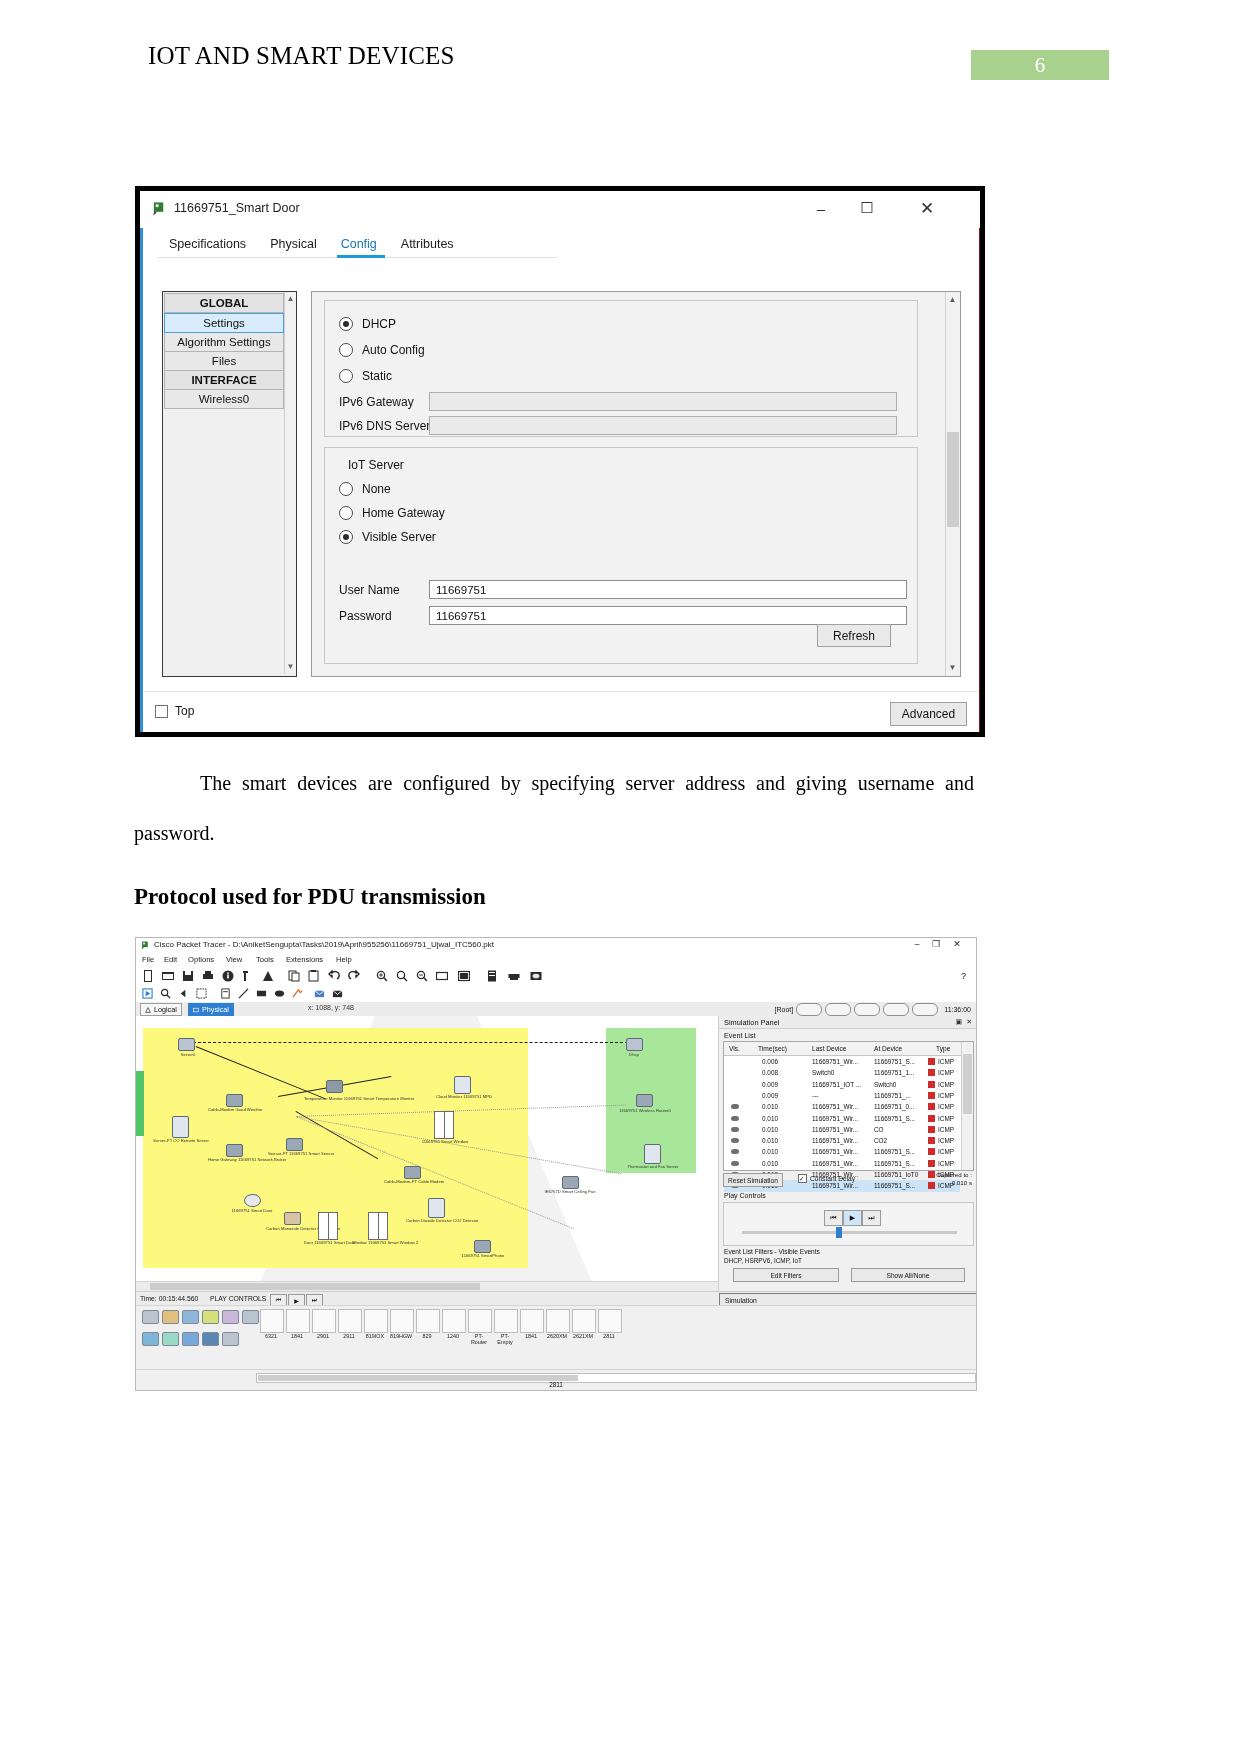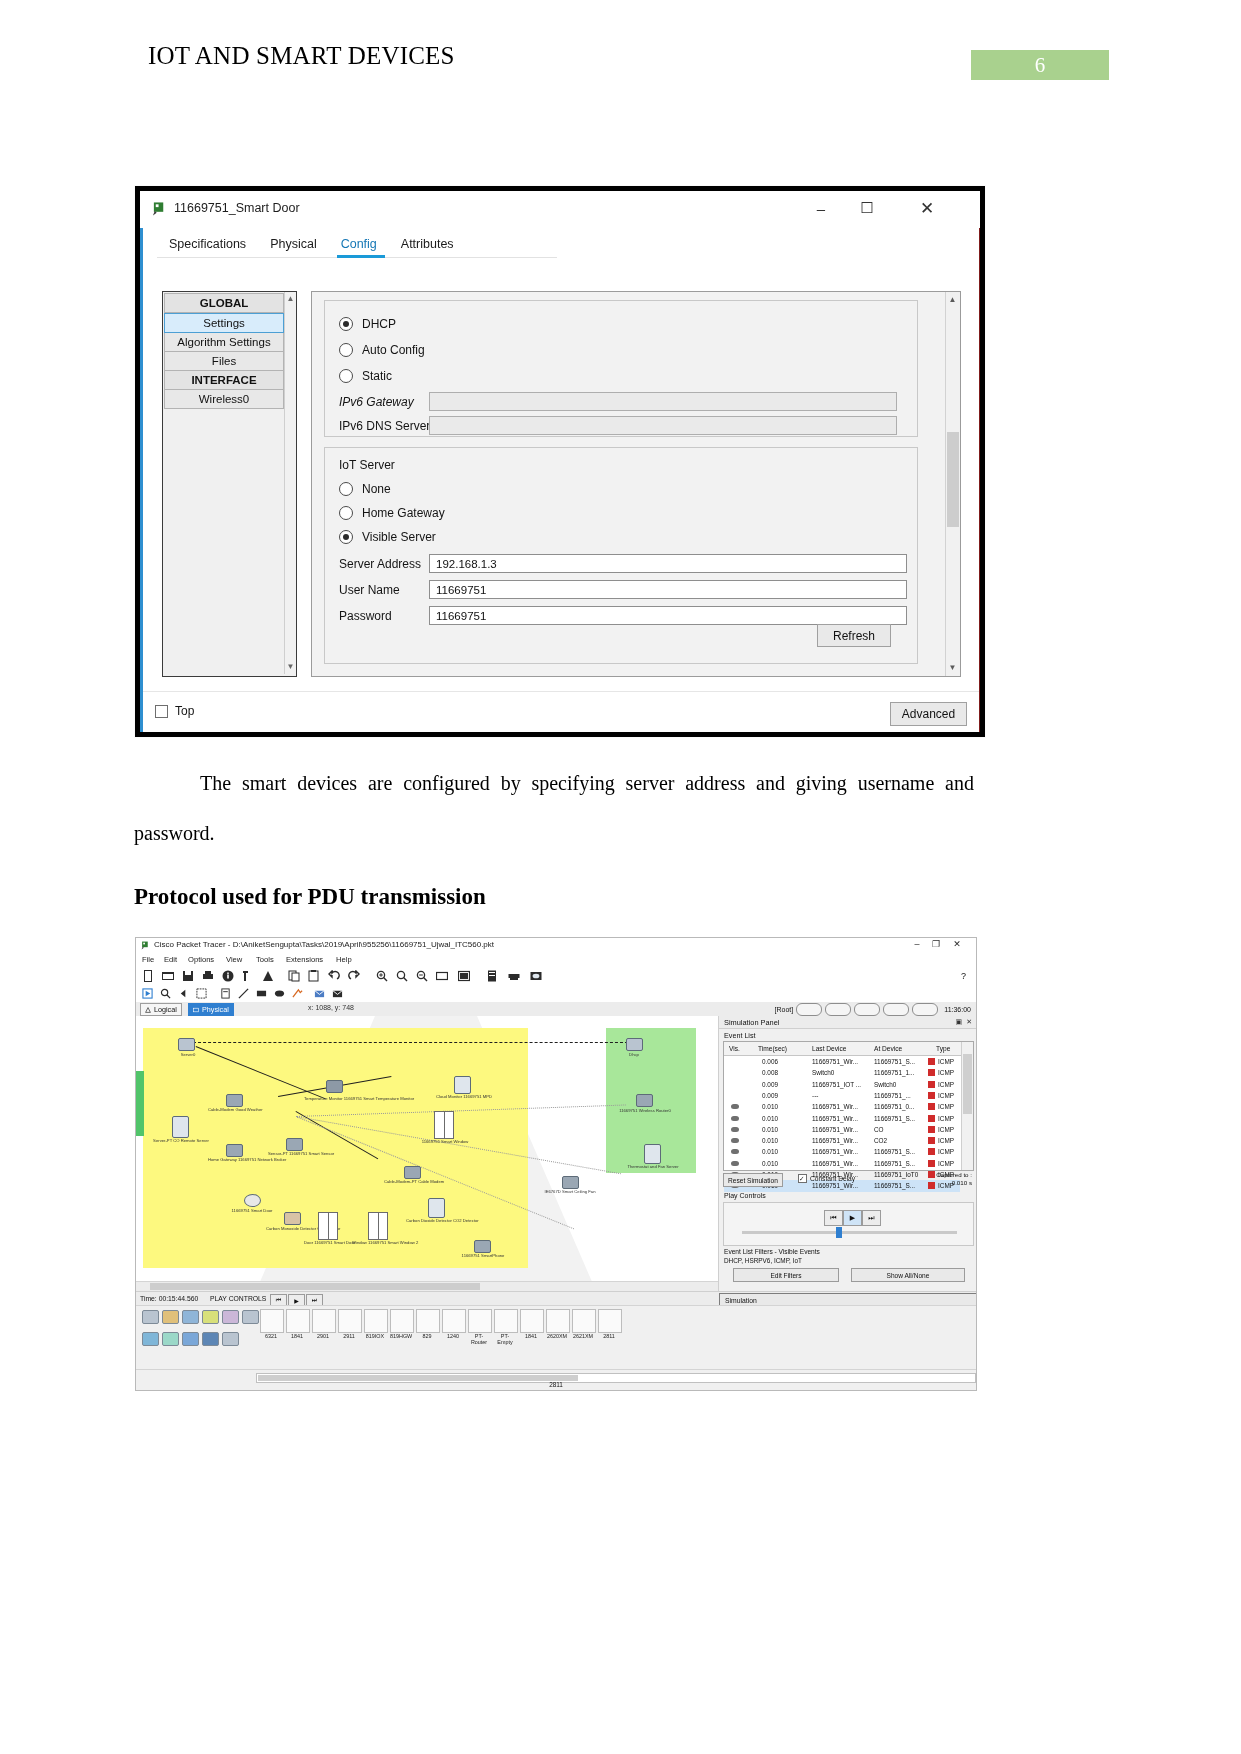--- a/index.html
+++ b/index.html
@@ -313,50 +313,46 @@
             </div>
             <div class="radio-row" style="top:40px;">
               <span class="radio"></span>
               <span class="radio-lbl">Auto Config</span>
             </div>
             <div class="radio-row" style="top:66px;">
               <span class="radio"></span>
               <span class="radio-lbl">Static</span>
             </div>
 
-            <div class="fld-row" style="top:90px;width:560px;font-style:italic;">
+            <div class="fld-row" style="top:90px;width:560px;">
               <span class="fld-lbl">IPv6 Gateway</span>
               <span class="fld-box" style="width:468px;"></span>
             </div>
             <div class="fld-row" style="top:114px;width:560px;">
               <span class="fld-lbl">IPv6 DNS Server</span>
               <span class="fld-box" style="width:468px;"></span>
             </div>
           </div>
 
           <div class="grp iot">
-            <div class="radio-lbl" style="position:absolute;left:14px;top:10px;margin-left:0;">IoT Server</div>
+            <div class="radio-lbl" style="position:absolute;left:14px;top:10px;margin-left:9px;">IoT Server</div>
 
             <div class="radio-row" style="top:32px;">
               <span class="radio"></span>
               <span class="radio-lbl">None</span>
             </div>
             <div class="radio-row" style="top:56px;">
               <span class="radio"></span>
               <span class="radio-lbl">Home Gateway</span>
             </div>
             <div class="radio-row" style="top:80px;">
               <span class="radio on"></span>
               <span class="radio-lbl">Visible Server</span>
             </div>
 
-            <div class="fld-row" style="top:105px;width:570px;">
-              <span class="fld-lbl">Server Address</span>
-              <span class="fld-box white" style="width:478px;">192.168.1.3</span>
-            </div>
             <div class="fld-row" style="top:131px;width:570px;">
               <span class="fld-lbl">User Name</span>
               <span class="fld-box white" style="width:478px;">11669751</span>
             </div>
             <div class="fld-row" style="top:157px;width:570px;">
               <span class="fld-lbl">Password</span>
               <span class="fld-box white" style="width:478px;">11669751</span>
             </div>
 
             <div class="btn refresh-btn">Refresh</div>

